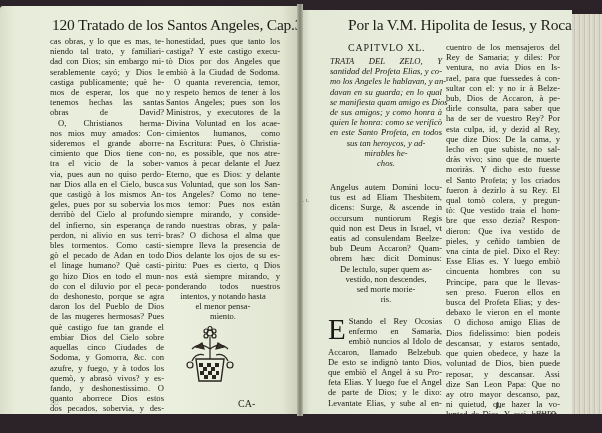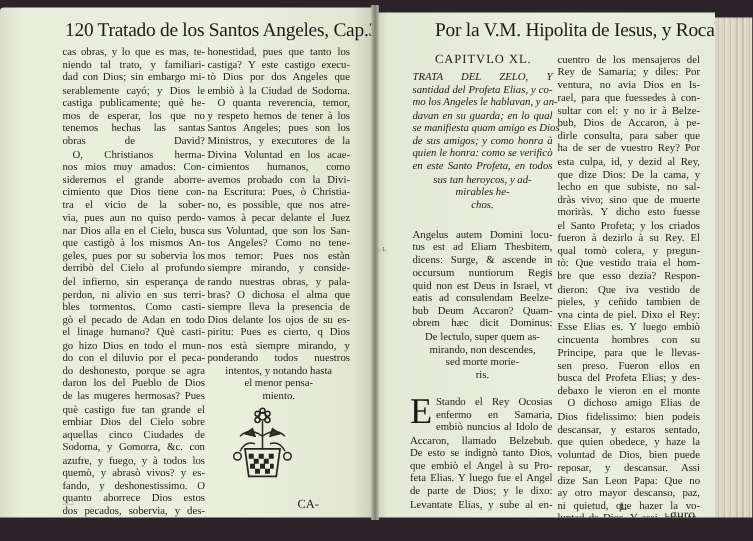--- a/index.html
+++ b/index.html
@@ -78,24 +78,24 @@
         <span class="ln">honestidad, pues que tanto los</span>
         <span class="ln">castiga? Y este castigo execu-</span>
         <span class="ln">tò Dios por dos Angeles que</span>
         <span class="ln">embiò à la Ciudad de Sodoma.</span>
         <span class="ln i">O quanta reverencia, temor,</span>
         <span class="ln">y respeto hemos de tener à los</span>
         <span class="ln">Santos Angeles; pues son los</span>
         <span class="ln">Ministros, y executores de la</span>
         <span class="ln">Divina Voluntad en los acae-</span>
         <span class="ln">cimientos humanos, como</span>
-        <span class="ln">avemos probado con la Divi-</span>
         <span class="ln">na Escritura: Pues, ò Christia-</span>
         <span class="ln">no, es possible, que nos atre-</span>
         <span class="ln">vamos à pecar delante el Juez</span>
+        <span class="ln">Eterno, que es Dios: y delante</span>
         <span class="ln">sus Voluntad, que son los San-</span>
         <span class="ln">tos Angeles? Como no tene-</span>
         <span class="ln">mos temor: Pues nos estàn</span>
         <span class="ln">siempre mirando, y conside-</span>
         <span class="ln">rando nuestras obras, y pala-</span>
         <span class="ln">bras? O dichosa el alma que</span>
         <span class="ln">siempre lleva la presencia de</span>
         <span class="ln">Dios delante los ojos de su es-</span>
         <span class="ln">piritu: Pues es cierto, q Dios</span>
         <span class="ln">nos està siempre mirando, y</span>
@@ -158,21 +158,21 @@
     <div class="col" id="rlat" style="left:30px;top:172px;width:112px;">
         <span class="ln">Angelus autem Domini locu-</span>
         <span class="ln">tus est ad Eliam Thesbitem,</span>
         <span class="ln">dicens: Surge, &amp; ascende in</span>
         <span class="ln">occursum nuntiorum Regis</span>
         <span class="ln">quid non est Deus in Israel, vt</span>
         <span class="ln">eatis ad consulendam Beelze-</span>
         <span class="ln">bub Deum Accaron? Quam-</span>
         <span class="ln">obrem hæc dicit Dominus:</span>
         <span class="ln c">De lectulo, super quem as-</span>
-        <span class="ln c">mirando, non descendes,</span>
+        <span class="ln c">vestido, non descendes,</span>
         <span class="ln c">sed morte morie-</span>
         <span class="ln c">ris.</span>
       </div>
 
     <div class="col" style="left:28px;top:306px;width:114px;">
       <span class="dropcap">E</span>
       <div id="rb1">
           <span class="ln">Stando el Rey Ocosias</span>
           <span class="ln">enfermo en Samaria,</span>
           <span class="ln">embiò nuncios al Idolo de</span>

